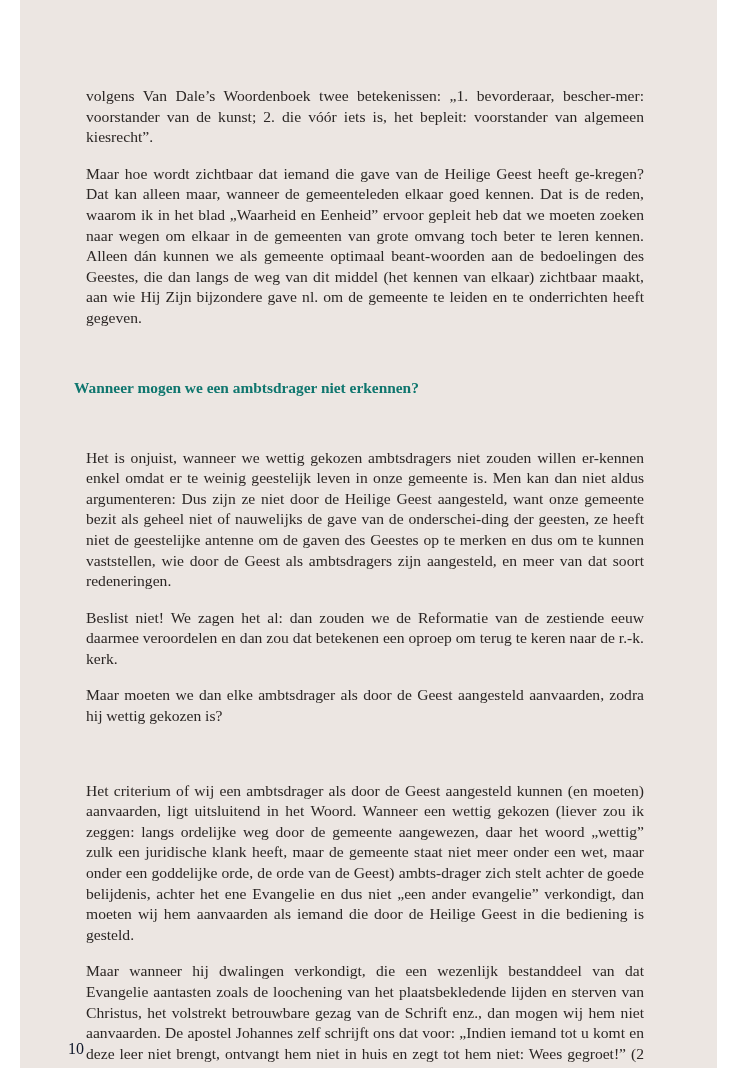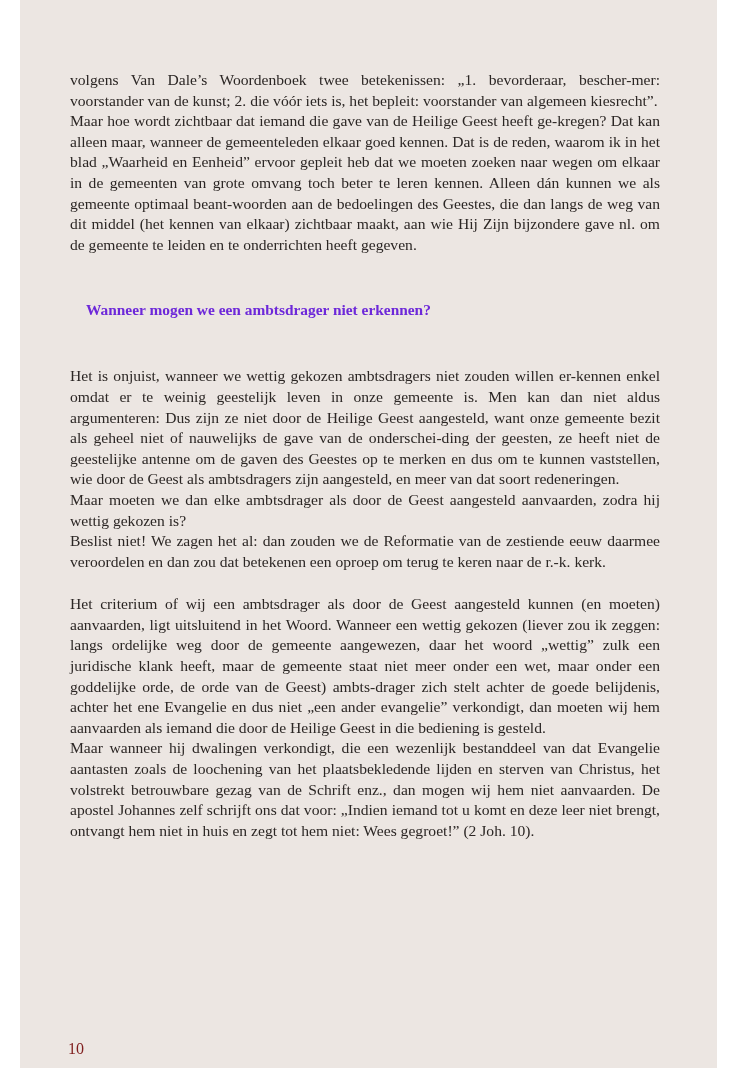--- a/index.html
+++ b/index.html
@@ -25,48 +25,48 @@
       position: absolute;
       left: 50px;
       top: 70px;
       width: 590px;
       font-family: "Liberation Serif", "DejaVu Serif", serif;
       color: #2b2624;
       font-size: 15.6px;
       line-height: 20.6px;
     }
     .para {
-      margin: 0;
+      margin: 16px;
       text-align: justify;
       text-align-last: left;
       hyphens: manual;
     }
     .gap-section {
       height: 29px;
     }
     .heading {
-      margin: 16px;
+      margin: 4px;
       font-weight: bold;
       font-size: 15.4px;
       line-height: 20px;
-      color: #6d28d9;
+      color: #0f766e;
     }
     .gap-after-heading {
       height: 30px;
     }
     .gap-block {
       height: 22px;
     }
     .page-number {
       position: absolute;
       left: 48px;
       top: 1040px;
       font-family: "Liberation Serif", "DejaVu Serif", serif;
       font-size: 16px;
-      color: #7f1d1d;
+      color: #0f172a;
     }
   </style>
 </head>
 <body>
 
 <div class="page">
   <div class="content">
 
     <div>
       <p class="para">volgens Van Dale’s Woordenboek twee betekenissen: „1. bevorderaar, bescher-mer: voorstander van de kunst; 2. die vóór iets is, het bepleit: voorstander van algemeen kiesrecht”.</p>
@@ -74,22 +74,22 @@
     </div>
 
     <div class="gap-section"></div>
 
     <h2 class="heading">Wanneer mogen we een ambtsdrager niet erkennen?</h2>
 
     <div class="gap-after-heading"></div>
 
     <div>
       <p class="para">Het is onjuist, wanneer we wettig gekozen ambtsdragers niet zouden willen er-kennen enkel omdat er te weinig geestelijk leven in onze gemeente is. Men kan dan niet aldus argumenteren: Dus zijn ze niet door de Heilige Geest aangesteld, want onze gemeente bezit als geheel niet of nauwelijks de gave van de onderschei-ding der geesten, ze heeft niet de geestelijke antenne om de gaven des Geestes op te merken en dus om te kunnen vaststellen, wie door de Geest als ambtsdragers zijn aangesteld, en meer van dat soort redeneringen.</p>
+      <p class="para">Beslist niet! We zagen het al: dan zouden we de Reformatie van de zestiende eeuw daarmee veroordelen en dan zou dat betekenen een oproep om terug te keren naar de r.-k. kerk.</p>
       <p class="para">Maar moeten we dan elke ambtsdrager als door de Geest aangesteld aanvaarden, zodra hij wettig gekozen is?</p>
-      <p class="para">Beslist niet! We zagen het al: dan zouden we de Reformatie van de zestiende eeuw daarmee veroordelen en dan zou dat betekenen een oproep om terug te keren naar de r.-k. kerk.</p>
     </div>
 
     <div class="gap-block"></div>
 
     <div>
       <p class="para">Het criterium of wij een ambtsdrager als door de Geest aangesteld kunnen (en moeten) aanvaarden, ligt uitsluitend in het Woord. Wanneer een wettig gekozen (liever zou ik zeggen: langs ordelijke weg door de gemeente aangewezen, daar het woord „wettig” zulk een juridische klank heeft, maar de gemeente staat niet meer onder een wet, maar onder een goddelijke orde, de orde van de Geest) ambts-drager zich stelt achter de goede belijdenis, achter het ene Evangelie en dus niet „een ander evangelie” verkondigt, dan moeten wij hem aanvaarden als iemand die door de Heilige Geest in die bediening is gesteld.</p>
       <p class="para">Maar wanneer hij dwalingen verkondigt, die een wezenlijk bestanddeel van dat Evangelie aantasten zoals de loochening van het plaatsbekledende lijden en sterven van Christus, het volstrekt betrouwbare gezag van de Schrift enz., dan mogen wij hem niet aanvaarden. De apostel Johannes zelf schrijft ons dat voor: „Indien iemand tot u komt en deze leer niet brengt, ontvangt hem niet in huis en zegt tot hem niet: Wees gegroet!” (2 Joh. 10).</p>
     </div>
 
   </div>

